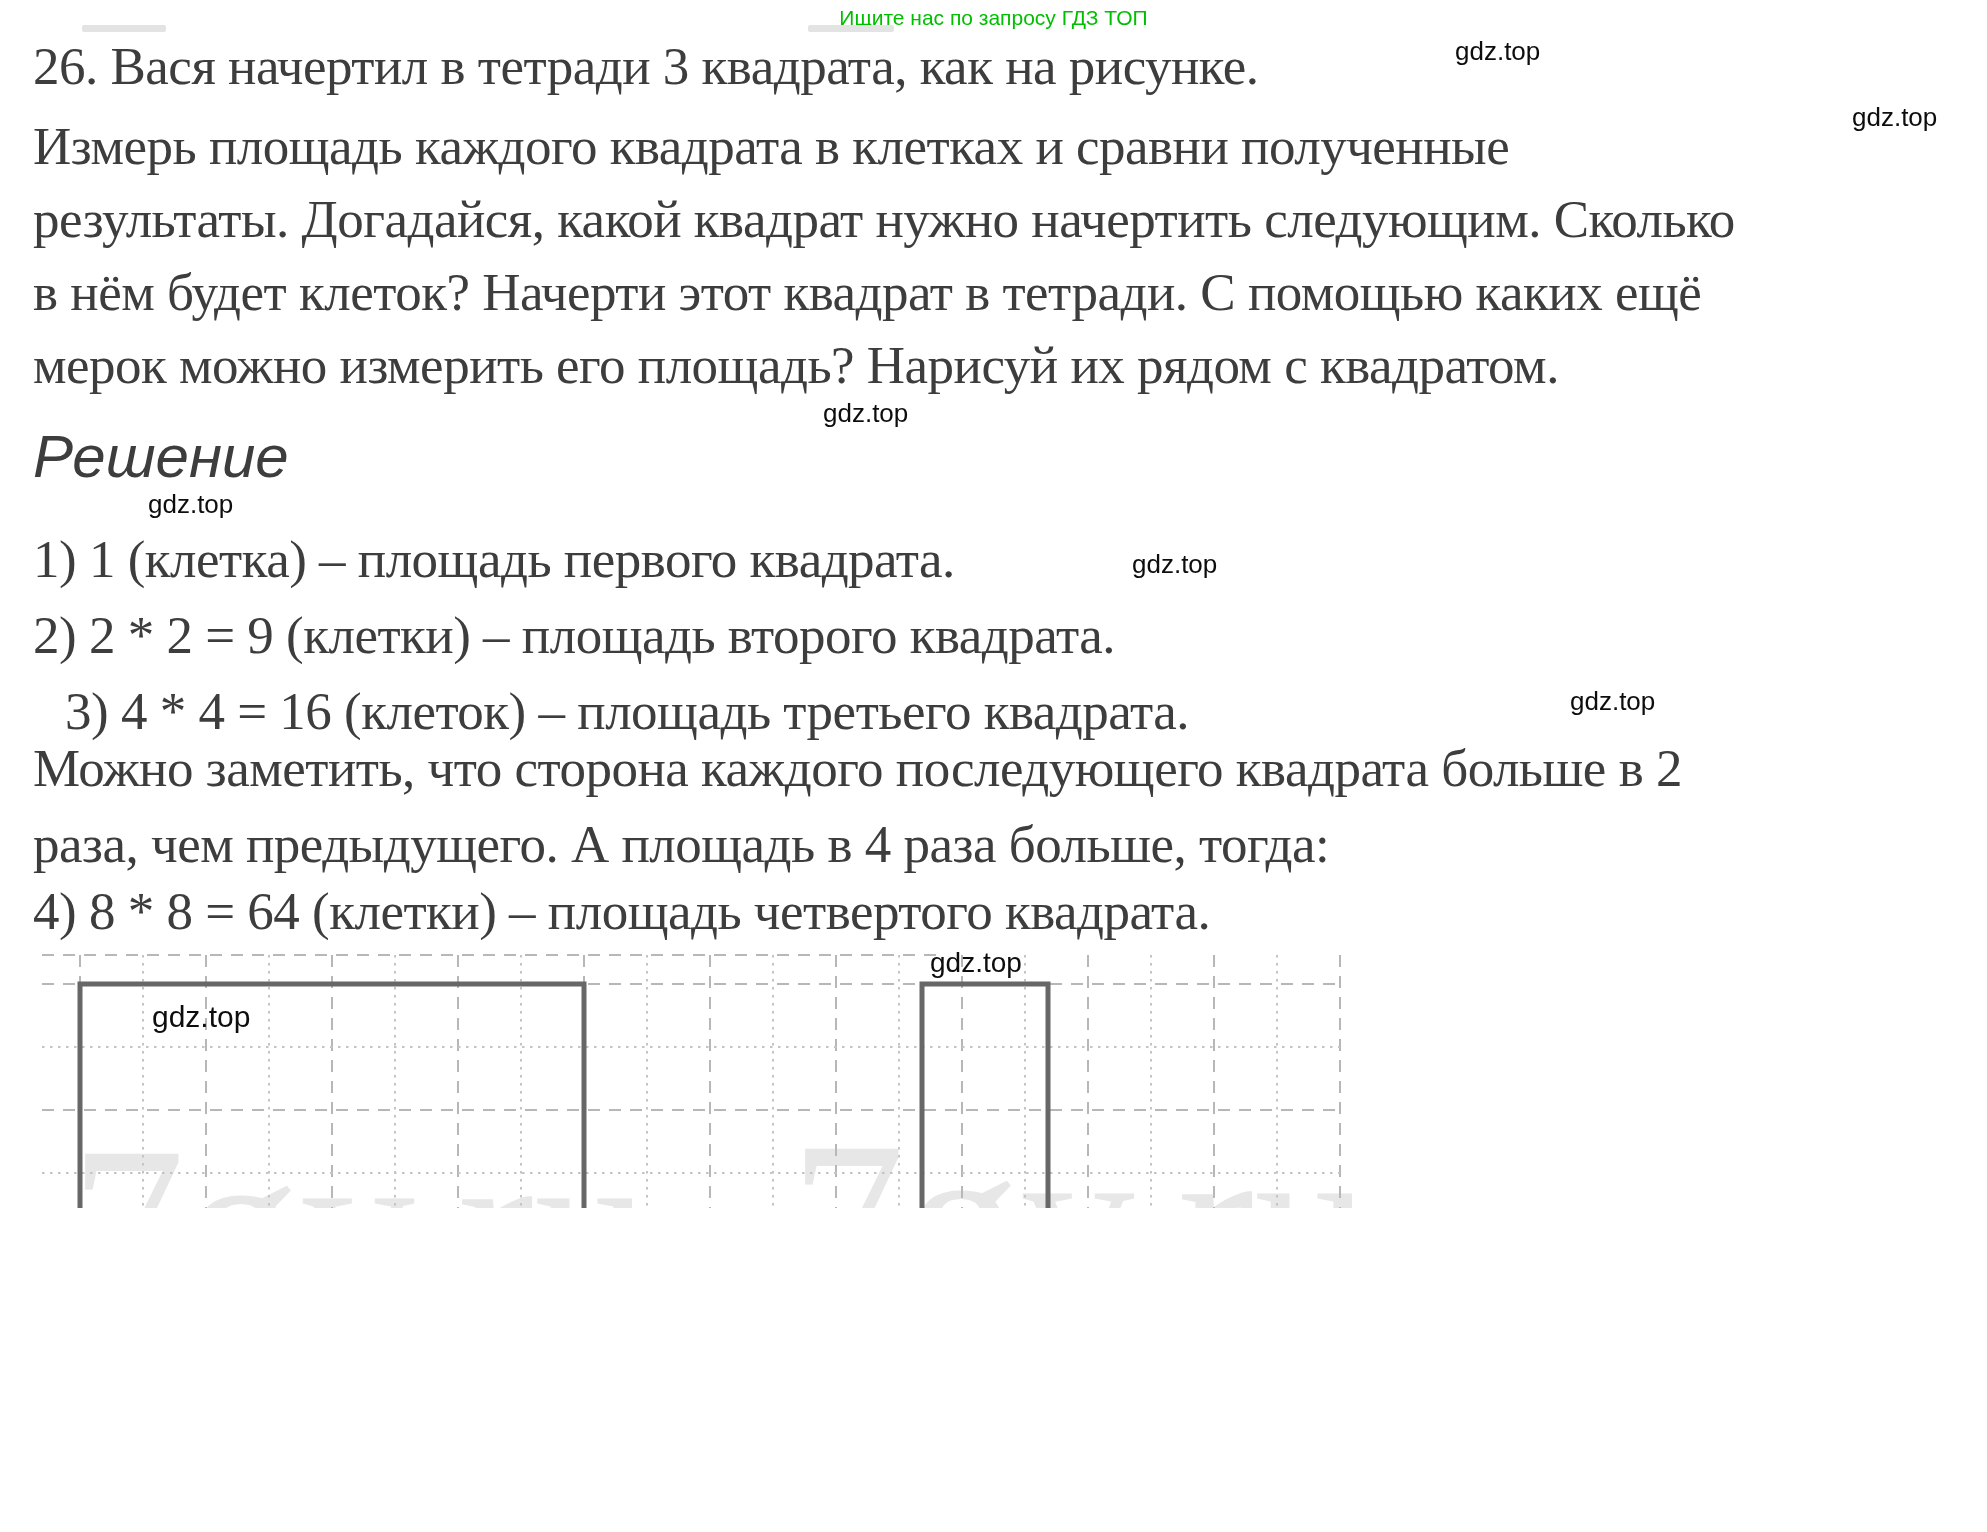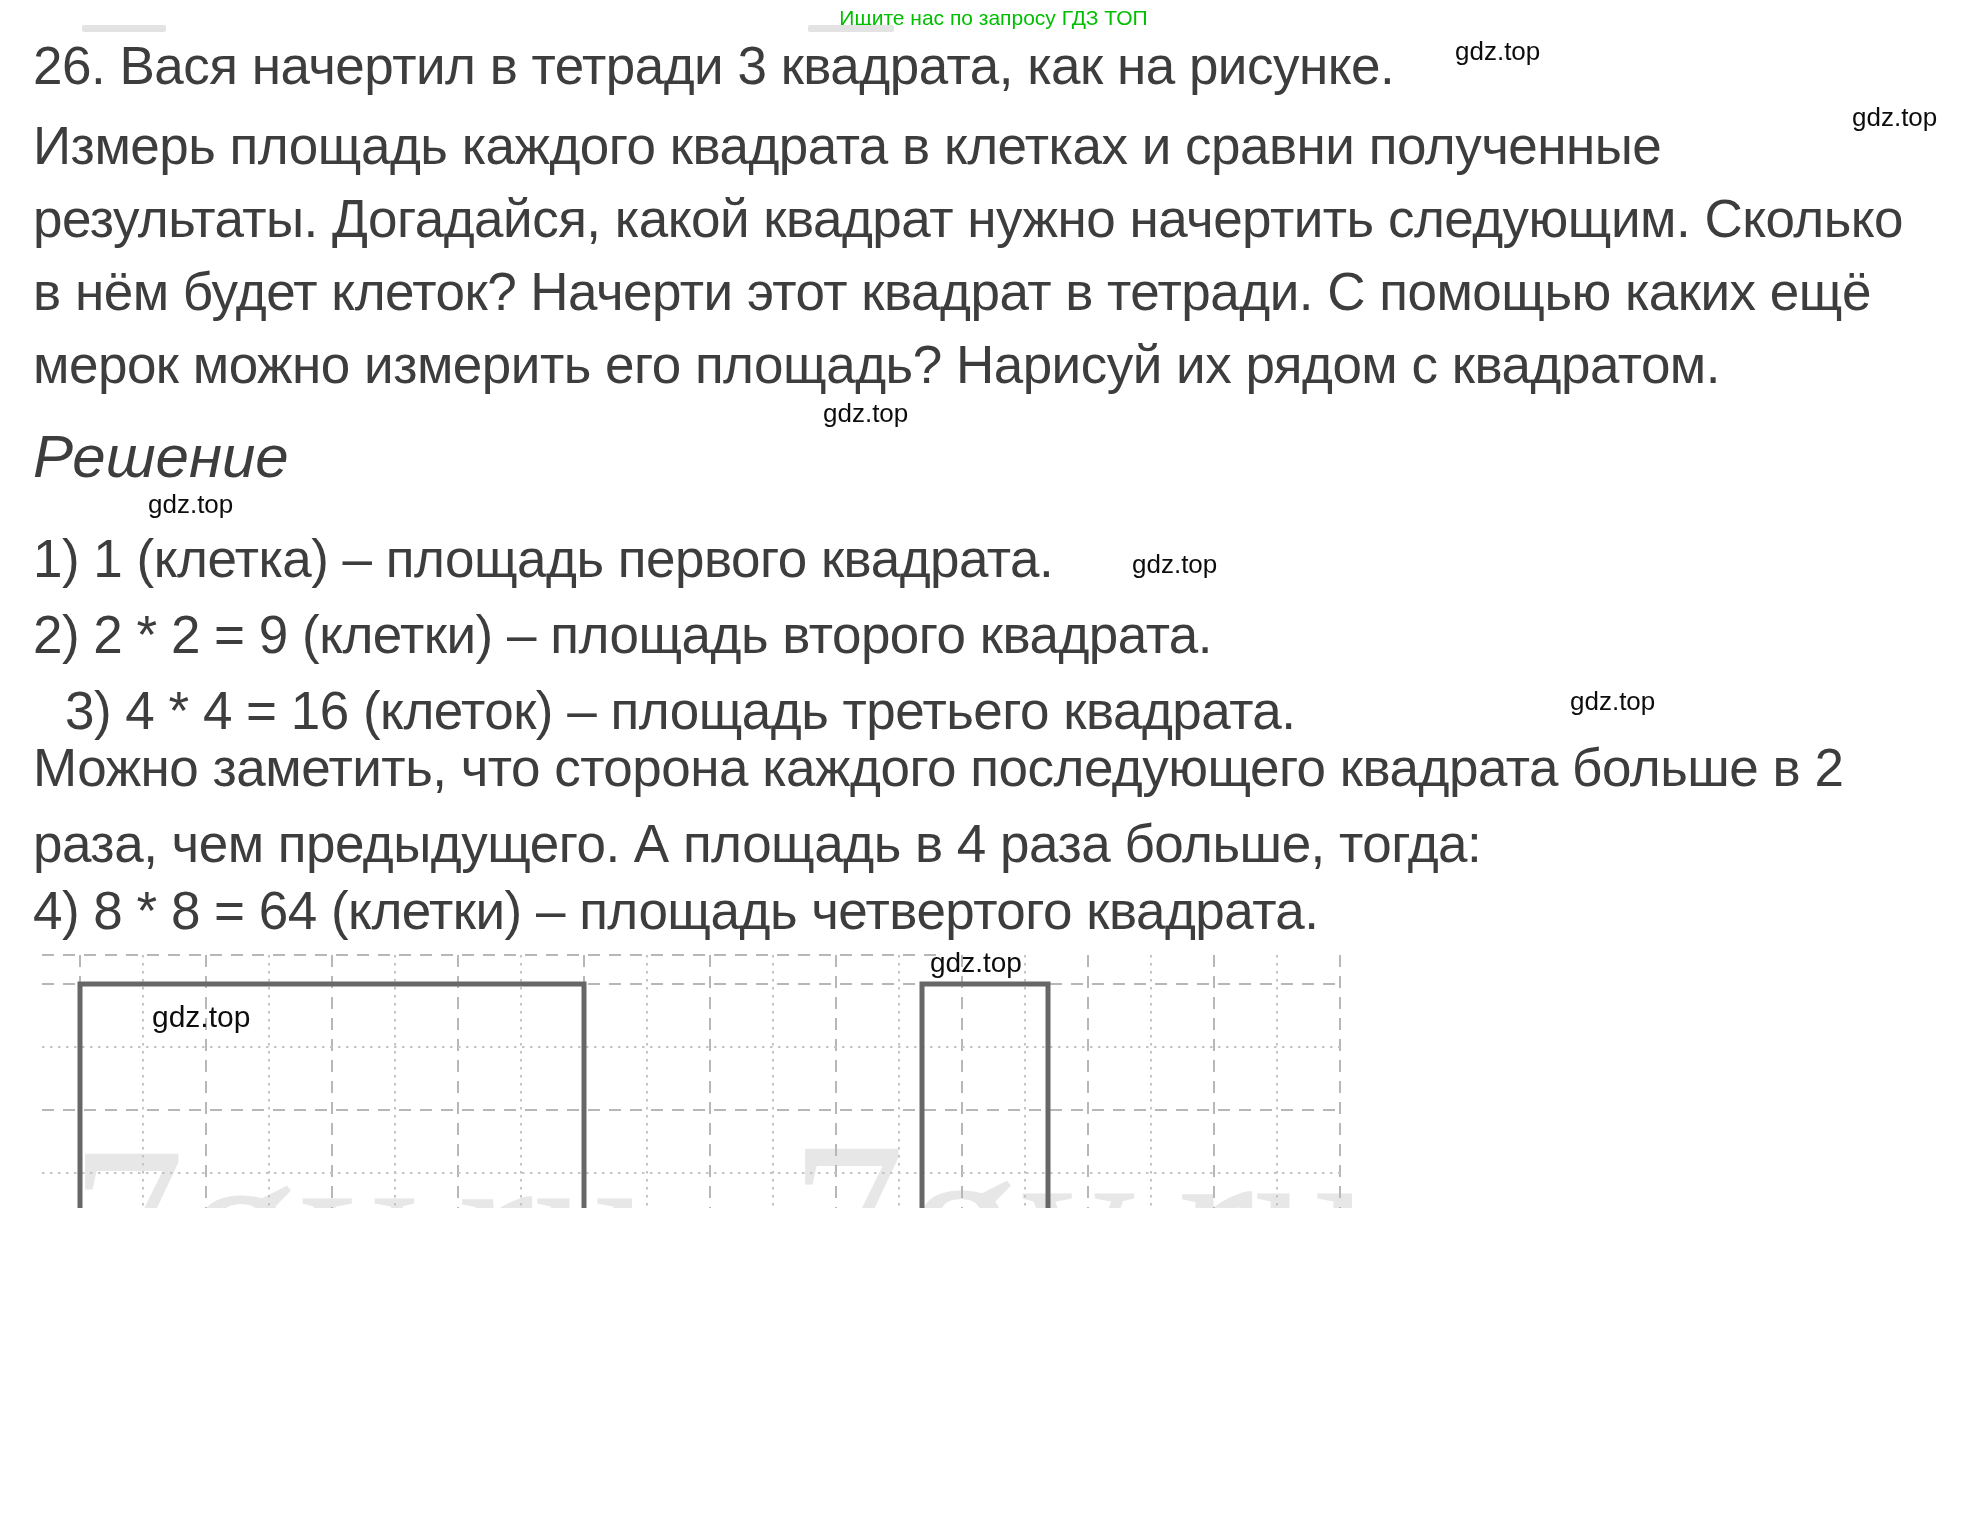--- a/index.html
+++ b/index.html
@@ -19,21 +19,21 @@
   }
   
   .bar{position:absolute;height:7px;background:#e3e3e3;border-radius:2px;}
   .bar1{left:82px;top:25px;width:84px;}
   .bar2{left:808px;top:25px;width:86px;}
   
   .tline{
     position:absolute;left:33px;
     font-size:53px;line-height:56px;
     letter-spacing:-0.5px;
-    color:#3d3d3d;white-space:nowrap;
+    color:#3d3d3d;white-space:nowrap;font-family:Liberation Serif, serif;
   }
   .p0{top:38px;} .p1{top:118px;} .p2{top:191px;} .p3{top:264px;} .p4{top:337px;}
   .heading{
     position:absolute;left:33px;top:430px;
     font-size:60px;line-height:54px;font-style:italic;
     color:#3d3d3d;white-space:nowrap;
   }
   .s0{top:531px;} .s1{top:607px;} .s2{top:683px;margin-left:32px;}
   .s3{top:740px;} .s4{top:816px;} .s5{top:883px;}
   

